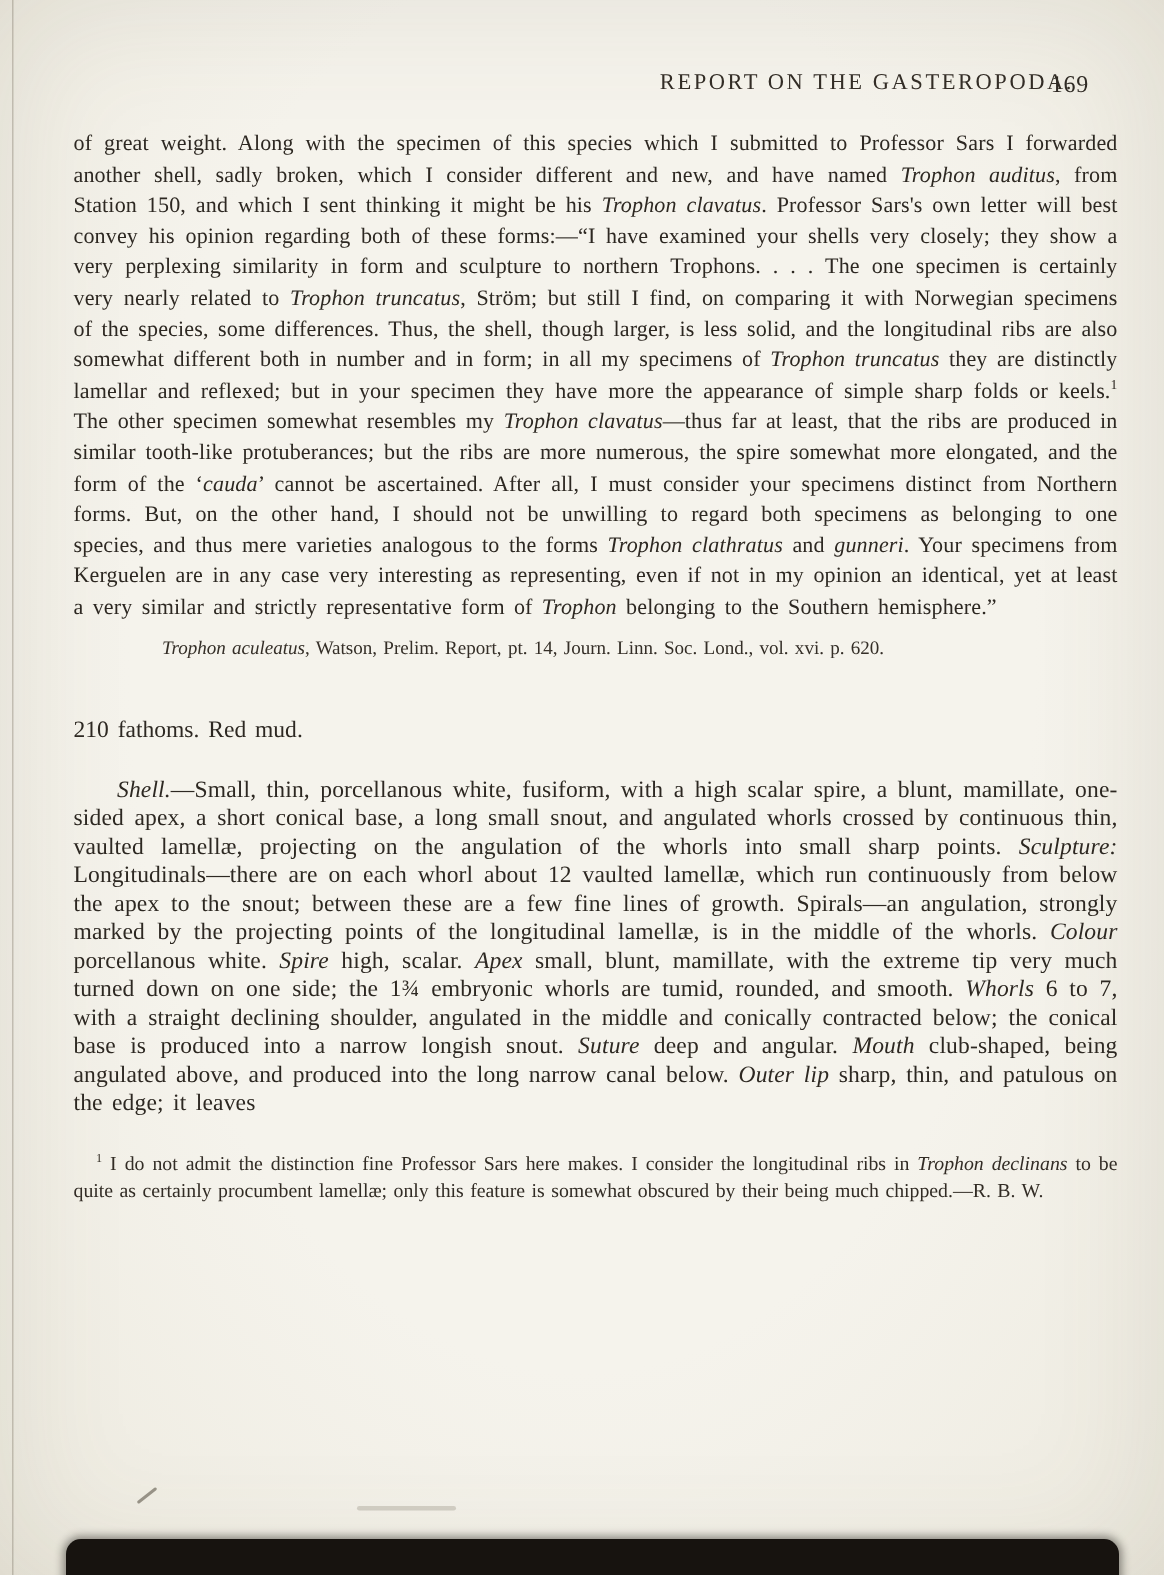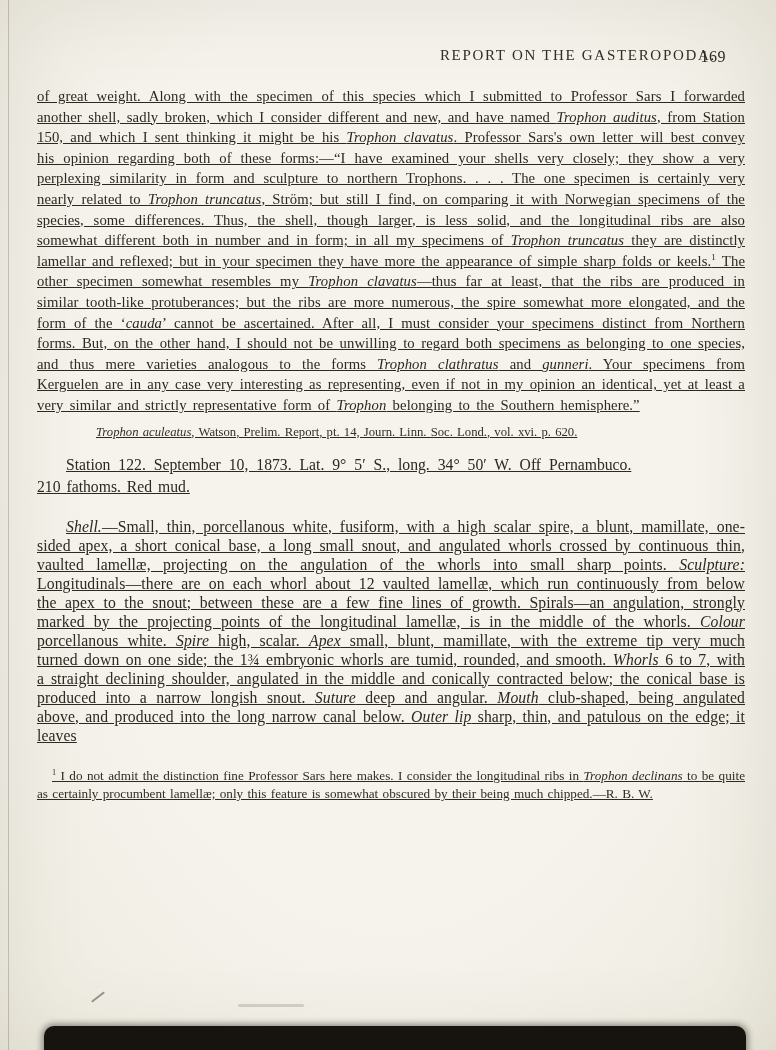--- a/index.html
+++ b/index.html
@@ -17,21 +17,21 @@
     box-shadow: inset 0 0 90px rgba(100,88,66,.12);
   }
   .edge-line {
     position: absolute; left: 8px; top: 0; bottom: 0; width: 1px;
     background: rgba(110,100,85,.32);
   }
   .running-header-row { position: absolute; top: 47px; left: 60px; right: 60px; height: 20px; }
   .running-header { text-align: right; font-size: 15px; letter-spacing: 1.7px; color: #332d26; }
   .page-number { position: absolute; top: 48px; right: 50px; font-size: 16px; letter-spacing: .5px; color: #2f2a24; }
 
-  .content { position: absolute; top: 86px; left: 37px; right: 31px; text-decoration: underline; }
+  .content { position: absolute; top: 86px; left: 49px; right: 31px; }
   p { margin: 0; }
   i { font-style: italic; }
   sup { font-size: .62em; line-height: 0; vertical-align: super; }
 
   .intro {
     font-size: 14.7px; line-height: 20.6px;
     text-align: justify; word-spacing: 2.4px; letter-spacing: .1px;
   }
   .species-heading { margin-top: 44px; margin-left: 32px; font-size: 16.4px; word-spacing: 2px; }
   .citation { margin-top: 9px; margin-left: 59px; font-size: 12.7px; word-spacing: 1px; color: #342e27; }
@@ -71,21 +71,21 @@
     <div class="running-header">REPORT ON THE GASTEROPODA.</div>
   </div>
   <div class="page-number">169</div>
 
   <div class="content">
     <p class="intro"><span>of great weight.  Along with the specimen of this species which I submitted to Professor Sars I forwarded another shell, sadly broken, which I consider different and new, and have named </span><i>Trophon auditus</i><span>, from Station 150, and which I sent thinking it might be his </span><i>Trophon clavatus</i><span>.  Professor Sars's own letter will best convey his opinion regarding both of these forms:—“I have examined your shells very closely; they show a very perplexing similarity in form and sculpture to northern Trophons. . . .  The one specimen is certainly very nearly related to </span><i>Trophon truncatus</i><span>, Ström; but still I find, on comparing it with Norwegian specimens of the species, some differences.  Thus, the shell, though larger, is less solid, and the longitudinal ribs are also somewhat different both in number and in form; in all my specimens of </span><i>Trophon truncatus</i><span> they are distinctly lamellar and reflexed; but in your specimen they have more the appearance of simple sharp folds or keels.</span><sup>1</sup><span> The other specimen somewhat resembles my </span><i>Trophon clavatus</i><span>—thus far at least, that the ribs are produced in similar tooth-like protuberances; but the ribs are more numerous, the spire somewhat more elongated, and the form of the ‘</span><i>cauda</i><span>’ cannot be ascertained.  After all, I must consider your specimens distinct from Northern forms.  But, on the other hand, I should not be unwilling to regard both specimens as belonging to one species, and thus mere varieties analogous to the forms </span><i>Trophon clathratus</i><span> and </span><i>gunneri</i><span>.  Your specimens from Kerguelen are in any case very interesting as representing, even if not in my opinion an identical, yet at least a very similar and strictly representative form of </span><i>Trophon</i><span> belonging to the Southern hemisphere.”</span></p>
 
 
     <p class="citation"><i>Trophon aculeatus</i><span>, Watson, Prelim. Report, pt. 14, Journ. Linn. Soc. Lond., vol. xvi. p. 620.</span></p>
 
-    <p class="station"><span class="st1">Station 122.  September 10, 1873.  Lat. 9° 5′ S., long. 34° 50′ W.  Off Pernambuco.</span><br><span class="st2">210 fathoms.  Red mud.</span></p>
+    <p class="station"><br><span class="st2">210 fathoms.  Red mud.</span></p>
 
     <p class="description"><i>Shell.</i><span>—Small, thin, porcellanous white, fusiform, with a high scalar spire, a blunt, mamillate, one-sided apex, a short conical base, a long small snout, and angulated whorls crossed by continuous thin, vaulted lamellæ, projecting on the angulation of the whorls into small sharp points.  </span><i>Sculpture:</i><span> Longitudinals—there are on each whorl about 12 vaulted lamellæ, which run continuously from below the apex to the snout; between these are a few fine lines of growth.  Spirals—an angulation, strongly marked by the projecting points of the longitudinal lamellæ, is in the middle of the whorls.  </span><i>Colour</i><span> porcellanous white.  </span><i>Spire</i><span> high, scalar.  </span><i>Apex</i><span> small, blunt, mamillate, with the extreme tip very much turned down on one side; the 1¾ embryonic whorls are tumid, rounded, and smooth.  </span><i>Whorls</i><span> 6 to 7, with a straight declining shoulder, angulated in the middle and conically contracted below; the conical base is produced into a narrow longish snout.  </span><i>Suture</i><span> deep and angular.  </span><i>Mouth</i><span> club-shaped, being angulated above, and produced into the long narrow canal below.  </span><i>Outer lip</i><span> sharp, thin, and patulous on the edge; it leaves</span></p>
 
     <p class="footnote"><sup>1</sup><span> I do not admit the distinction fine Professor Sars here makes.  I consider the longitudinal ribs in </span><i>Trophon declinans</i><span> to be quite as certainly procumbent lamellæ; only this feature is somewhat obscured by their being much chipped.—R. B. W.</span></p>
   </div>
 
   <div class="pen-mark"></div>
   <div class="smudge"></div>
   <div class="artifact-bar"></div>
 </div>

